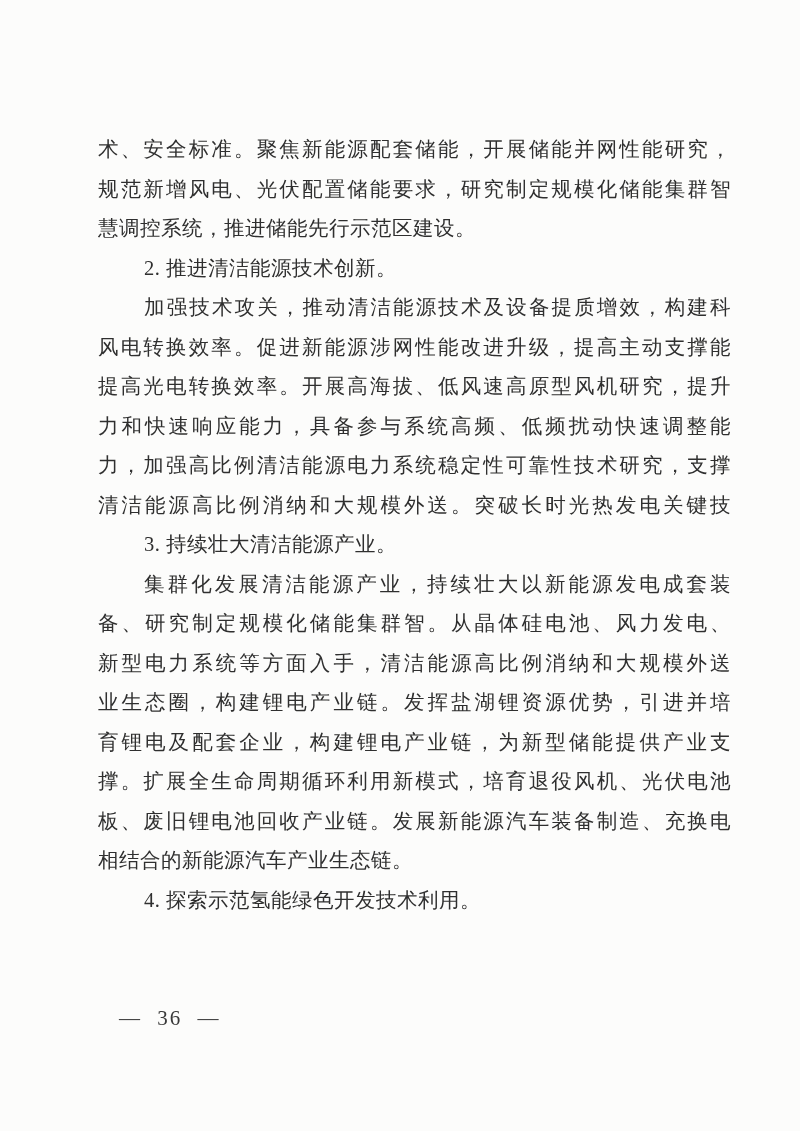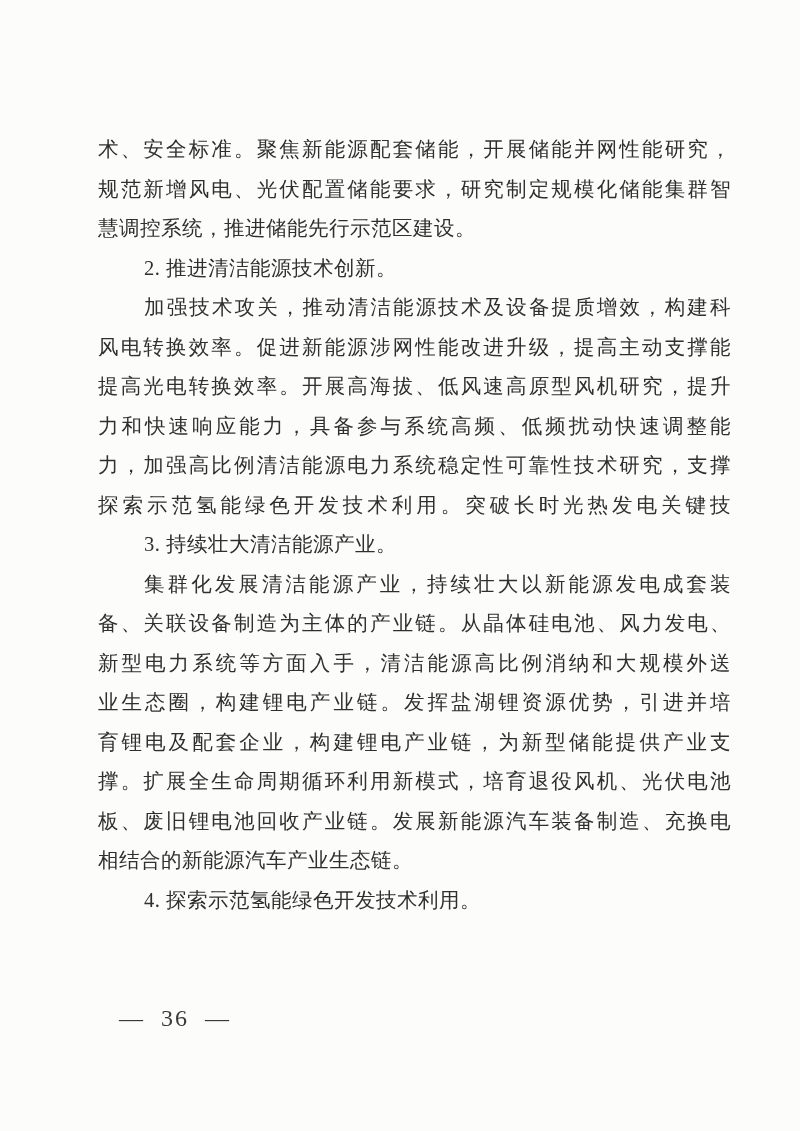--- a/index.html
+++ b/index.html
@@ -37,44 +37,44 @@
   }
   .line.indent {
     text-indent: 46px;
   }
   .footer {
     position: absolute;
     left: 119px;
     top: 1003px;
     height: 30px;
     line-height: 30px;
-    font-size: 24px;
+    font-size: 21px;
     letter-spacing: 2px;
     word-spacing: 8px;
     color: #3a3a3a;
   }
 </style>
 </head>
 <body>
 
 <div class="page">
   <main class="content">
       <div class="line fill">术、安全标准。聚焦新能源配套储能，开展储能并网性能研究，</div>
       <div class="line fill">规范新增风电、光伏配置储能要求，研究制定规模化储能集群智</div>
       <div class="line">慧调控系统，推进储能先行示范区建设。</div>
       <div class="line indent">2. 推进清洁能源技术创新。</div>
       <div class="line fill indent">加强技术攻关，推动清洁能源技术及设备提质增效，构建科</div>
       <div class="line fill">风电转换效率。促进新能源涉网性能改进升级，提高主动支撑能</div>
       <div class="line fill">提高光电转换效率。开展高海拔、低风速高原型风机研究，提升</div>
       <div class="line fill">力和快速响应能力，具备参与系统高频、低频扰动快速调整能</div>
       <div class="line fill">力，加强高比例清洁能源电力系统稳定性可靠性技术研究，支撑</div>
-      <div class="line fill">探索示范氢能绿色开发技术利用。突破长时光热发电关键技</div>
+      <div class="line fill">清洁能源高比例消纳和大规模外送。突破长时光热发电关键技</div>
       <div class="line indent">3. 持续壮大清洁能源产业。</div>
       <div class="line fill indent">集群化发展清洁能源产业，持续壮大以新能源发电成套装</div>
-      <div class="line fill">备、关联设备制造为主体的产业链。从晶体硅电池、风力发电、</div>
+      <div class="line fill">备、研究制定规模化储能集群智。从晶体硅电池、风力发电、</div>
       <div class="line fill">新型电力系统等方面入手，清洁能源高比例消纳和大规模外送</div>
       <div class="line fill">业生态圈，构建锂电产业链。发挥盐湖锂资源优势，引进并培</div>
       <div class="line fill">育锂电及配套企业，构建锂电产业链，为新型储能提供产业支</div>
       <div class="line fill">撑。扩展全生命周期循环利用新模式，培育退役风机、光伏电池</div>
       <div class="line fill">板、废旧锂电池回收产业链。发展新能源汽车装备制造、充换电</div>
       <div class="line">相结合的新能源汽车产业生态链。</div>
       <div class="line indent">4. 探索示范氢能绿色开发技术利用。</div>
     </main>
   <div class="footer">
     <span>— 36 —</span>

